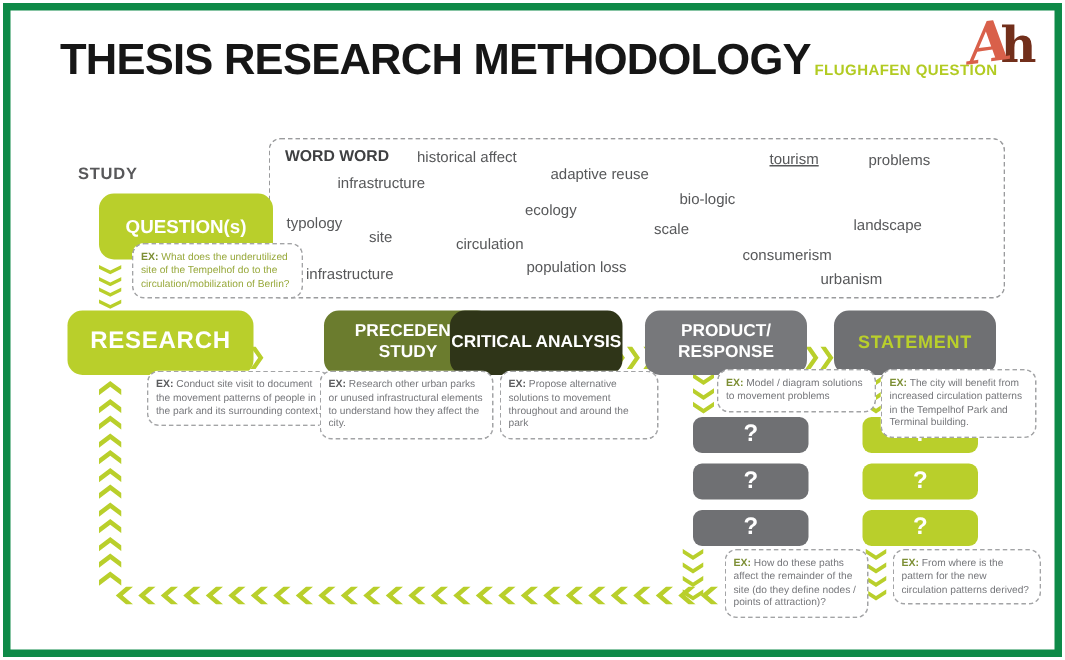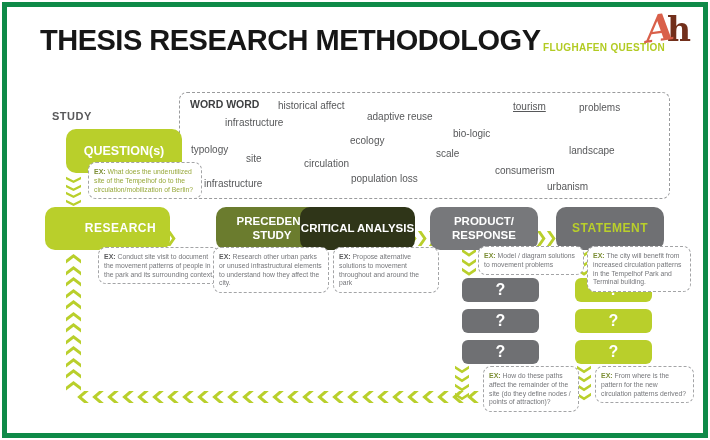--- a/index.html
+++ b/index.html
@@ -30,21 +30,21 @@
   #w12{left:315px;top:72px;}#w13{left:171px;top:80px;}#w14{left:24px;top:85px;}
   #w15{left:367px;top:88px;}
 
   .start-label{position:absolute;left:52px;top:110px;font-size:11px;font-weight:bold;
                color:#58585a;letter-spacing:0.5px;}
 
   
   .stage{position:absolute;border-radius:10px;display:flex;align-items:center;justify-content:center;
          text-align:center;font-weight:bold;color:#fff;z-index:3;white-space:pre-line;line-height:1.15;}
   #stage-question{left:45px;top:129px;width:116px;height:44px;background:#b9cf2b;font-size:12.5px;margin-left:21px;}
-  #stage-research{left:45px;top:207px;width:99px;height:43px;background:#b9cf2b;font-size:12px;letter-spacing:0.5px;padding-left:26px;}
+  #stage-research{left:45px;top:207px;width:124px;height:43px;background:#b9cf2b;font-size:16px;letter-spacing:0.5px;}
   #stage-precedent{left:176px;top:207px;width:112px;height:43px;background:#6b7c2e;font-size:11.5px;margin-left:40px;}
   #stage-critical{left:300px;top:207px;width:115px;height:43px;background:#2f3518;font-size:11.5px;}
   #stage-product{left:430px;top:207px;width:108px;height:43px;background:#77787b;font-size:11.5px;}
   #stage-statement{left:556px;top:207px;width:108px;height:43px;background:#6f7073;font-size:12px;color:#b9cf2b;letter-spacing:0.5px;}
 
   
   .exbox{position:absolute;background:#fff;border:1px dashed #a3a4a6;border-radius:8px;
          padding:4px 5px;font-size:6.8px;line-height:1.3;color:#76777b;z-index:5;}
   .ex-p{font-weight:bold;font-size:7px;}
   .ex-olive{color:#7d8f35;}

